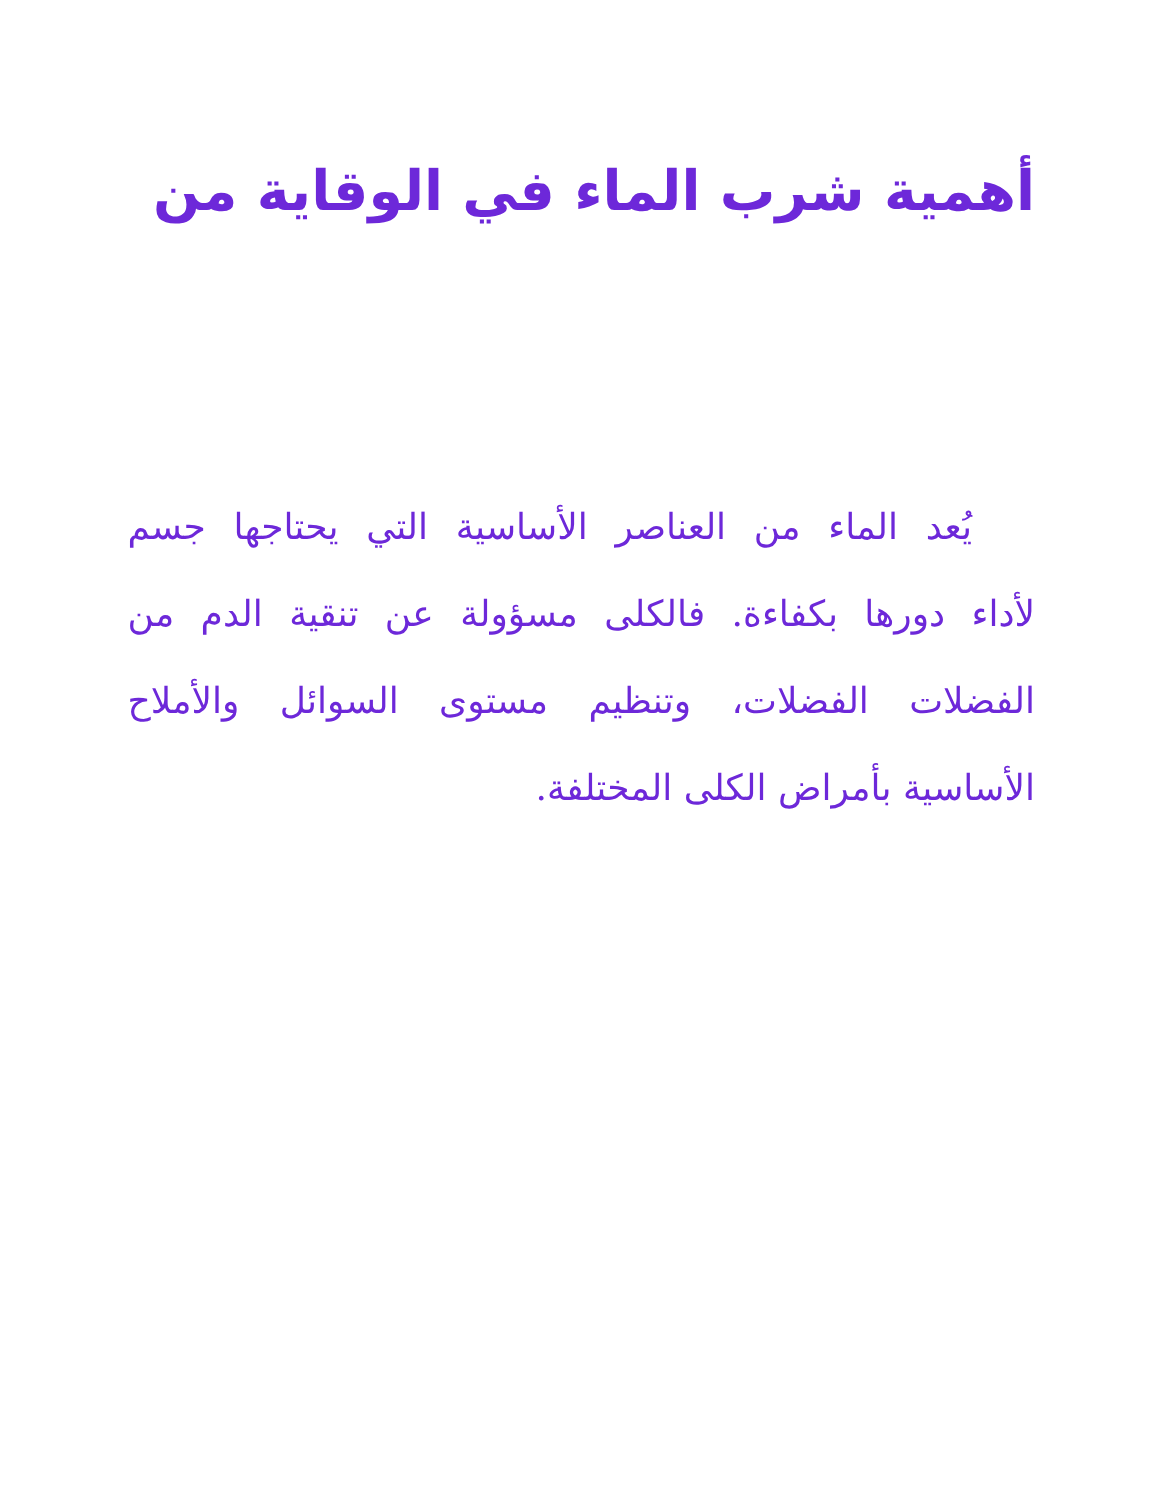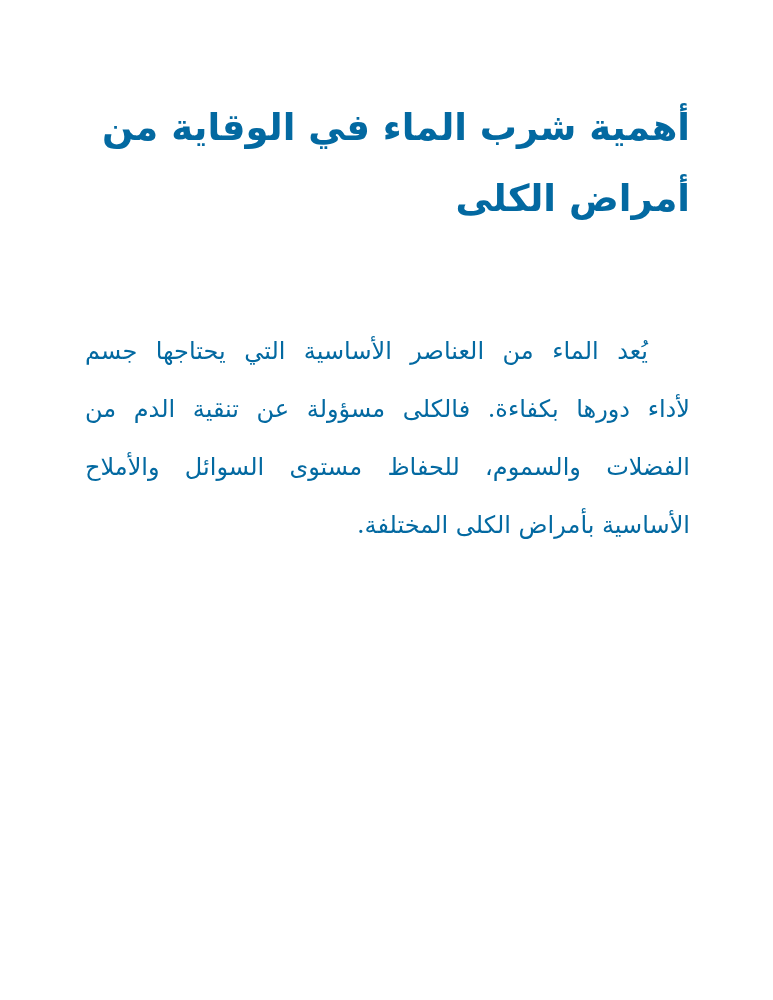--- a/index.html
+++ b/index.html
@@ -4,21 +4,21 @@
 <style>
   html, body { margin: 0; padding: 0; background: #ffffff; }
   .page {
     position: relative;
     width: 773px;
     height: 804px;
     background: #ffffff;
     overflow: hidden;
     direction: rtl;
     font-family: "DejaVu Serif", "DejaVu Sans", serif;
-    color: #0369a1;
+    color: #6d28d9;
     text-decoration: underline;
   }
   .title-block {
     position: absolute;
     top: 92px;
     right: 83px;
     left: 85px;
     text-align: right;
     font-weight: bold;
     font-size: 37px;
@@ -62,28 +62,27 @@
     font-weight: bold;
   }
 </style>
 </head>
 <body>
 
 <div class="page">
 
   <div class="title-block">
     <div class="title-line">أهمية شرب الماء في الوقاية من</div>
-    <div class="title-line">أمراض الكلى</div>
   </div>
 
 
   <div class="body-block">
     <div class="body-line first">يُعد الماء من العناصر الأساسية التي يحتاجها جسم</div>
     <div class="body-line">لأداء دورها بكفاءة. فالكلى مسؤولة عن تنقية الدم من</div>
-    <div class="body-line">الفضلات والسموم، للحفاظ مستوى السوائل والأملاح</div>
+    <div class="body-line">الفضلات الفضلات، وتنظيم مستوى السوائل والأملاح</div>
     <div class="body-line last">الأساسية بأمراض الكلى المختلفة.</div>
   </div>
 
   <svg class="watermark" width="100" height="90" viewBox="0 0 100 90">
     <defs>
       <clipPath id="shield-clip">
         <path d="M 29,23 Q 38.5,17.5 48,22.5 Q 57.5,17.5 67,23 L 67,38 Q 67,53.5 48,62 Q 29,53.5 29,38 Z"></path>
       </clipPath>
     </defs>
     <circle cx="48" cy="45" r="33" fill="#f6faee" stroke="#cfe6ab" stroke-width="5"></circle>

